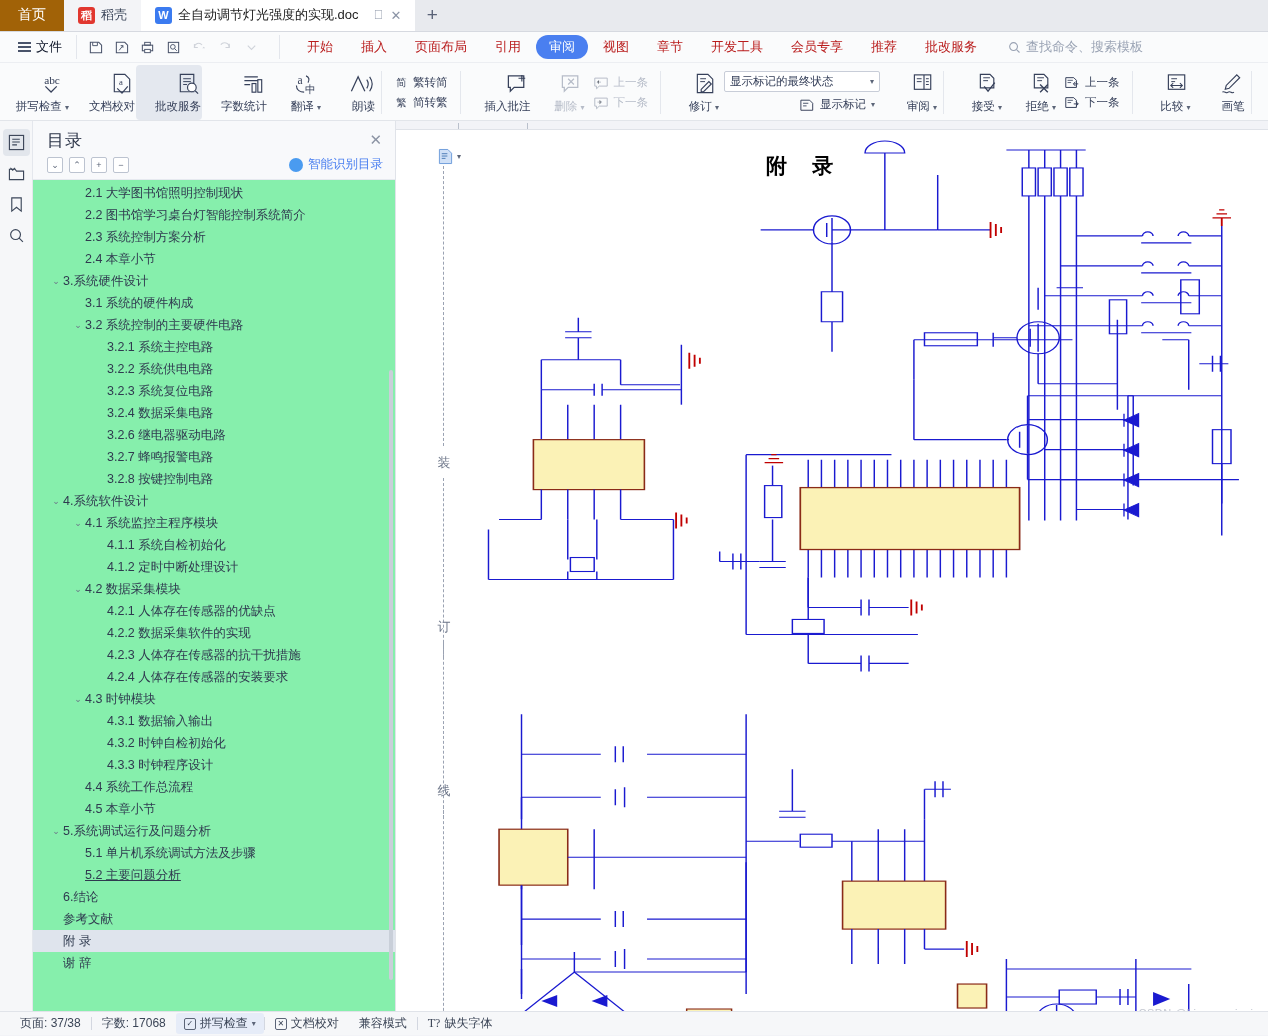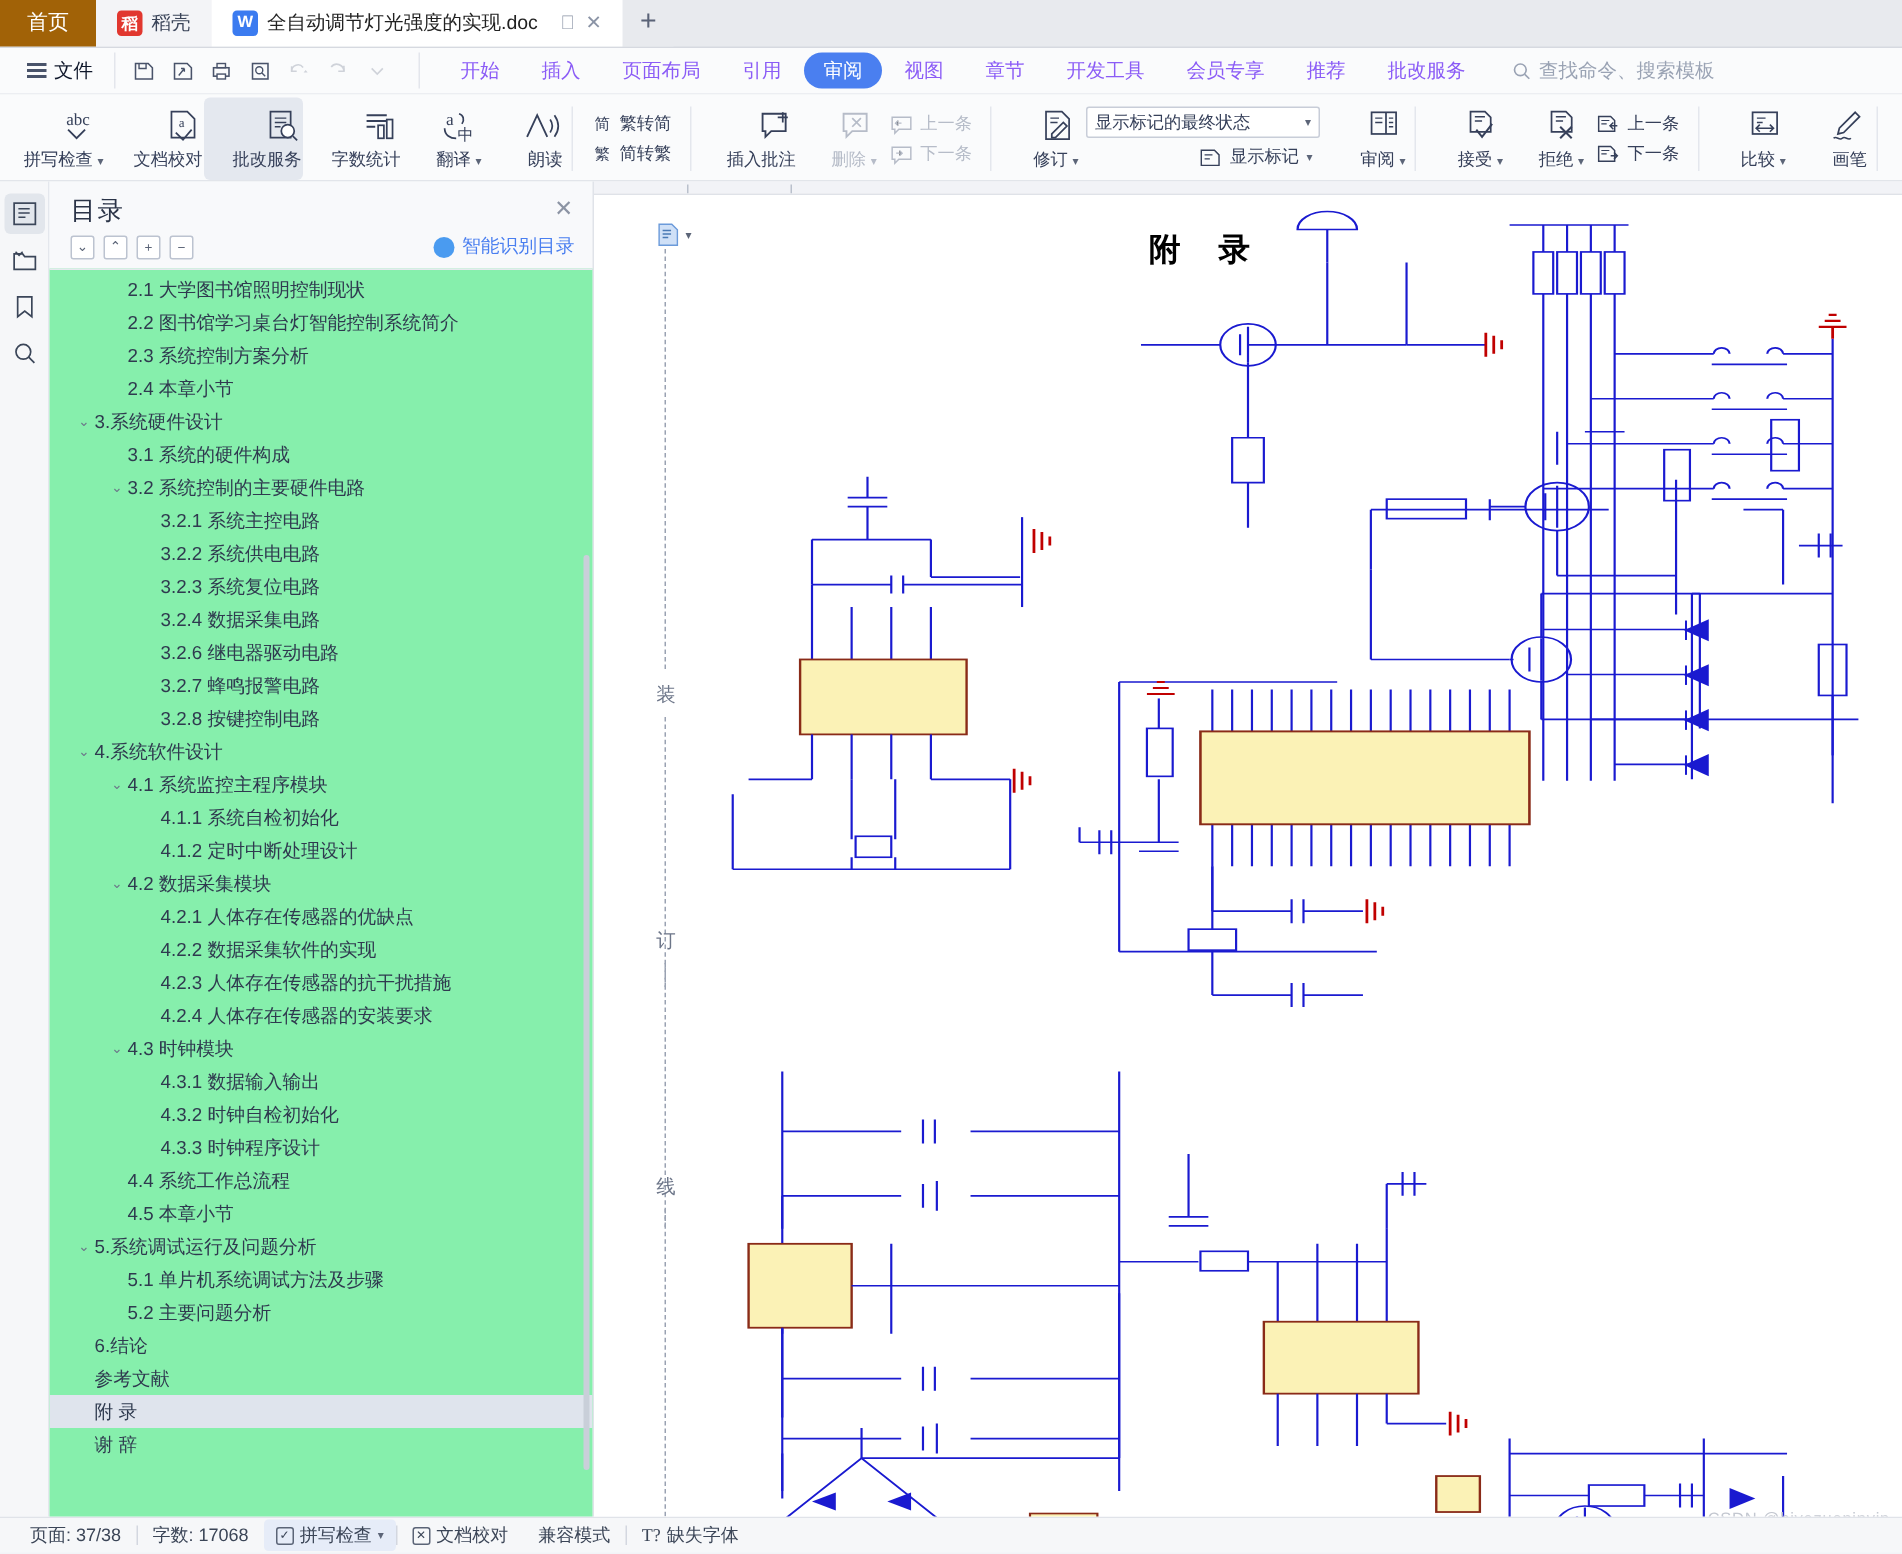--- a/index.html
+++ b/index.html
@@ -42,21 +42,21 @@
   .hamb { display:inline-block; width:13px; }
   .hamb i { display:block; height:1.5px; background:#49536a; margin:2.5px 0; }
   .qbtns { display:flex; align-items:center; gap:2px; padding:0 6px;
            border-left:1px solid #e3e6ec; margin-left:4px; }
   .qb { width:24px;height:24px;display:flex;align-items:center;justify-content:center;
         border-radius:3px; cursor:pointer; }
   .qb svg { display:block; }
   .qb.dis { opacity:.38; }
   .ribbon-tabs { display:flex; align-items:center; gap:2px; margin-left:10px;
                  border-left:1px solid #e3e6ec; padding-left:14px; }
-  .rtab { padding:3px 13px; border-radius:12px; cursor:pointer; color:#8b5cf6; white-space:nowrap;}
+  .rtab { padding:3px 13px; border-radius:12px; cursor:pointer; color:#b91c1c; white-space:nowrap;}
   .rtab.sel { background:#4a7ff0; color:#fff; }
   .searchbox { display:flex; align-items:center; gap:5px; margin-left:18px; color:#9aa3b4; cursor:text; }
 
   
   .ribbon {
     height:58px; background:#fafbfc; display:flex; align-items:stretch;
     border-bottom:1px solid #e2e5ea; padding:2px 4px 0 4px; overflow:hidden;
   }
   .grp { display:flex; align-items:stretch; }
   .sep { width:1px; background:#e4e7ed; margin:6px 5px; }
@@ -636,21 +636,21 @@
           <span>4.5  本章小节</span>
         </div>
         <div class="titem" style="padding-left: 16px;">
           <span class="tw">⌄</span>
           <span>5.系统调试运行及问题分析</span>
         </div>
         <div class="titem" style="padding-left: 38px;">
           <span class="tw"></span>
           <span>5.1  单片机系统调试方法及步骤</span>
         </div>
-        <div class="titem" style="padding-left: 38px;">
+        <div class="titem" style="padding-left: 38px; text-decoration: underline;">
           <span class="tw"></span>
           <span>5.2  主要问题分析</span>
         </div>
         <div class="titem" style="padding-left: 16px;">
           <span class="tw"></span>
           <span>6.结论</span>
         </div>
         <div class="titem" style="padding-left: 16px;">
           <span class="tw"></span>
           <span>参考文献</span>

